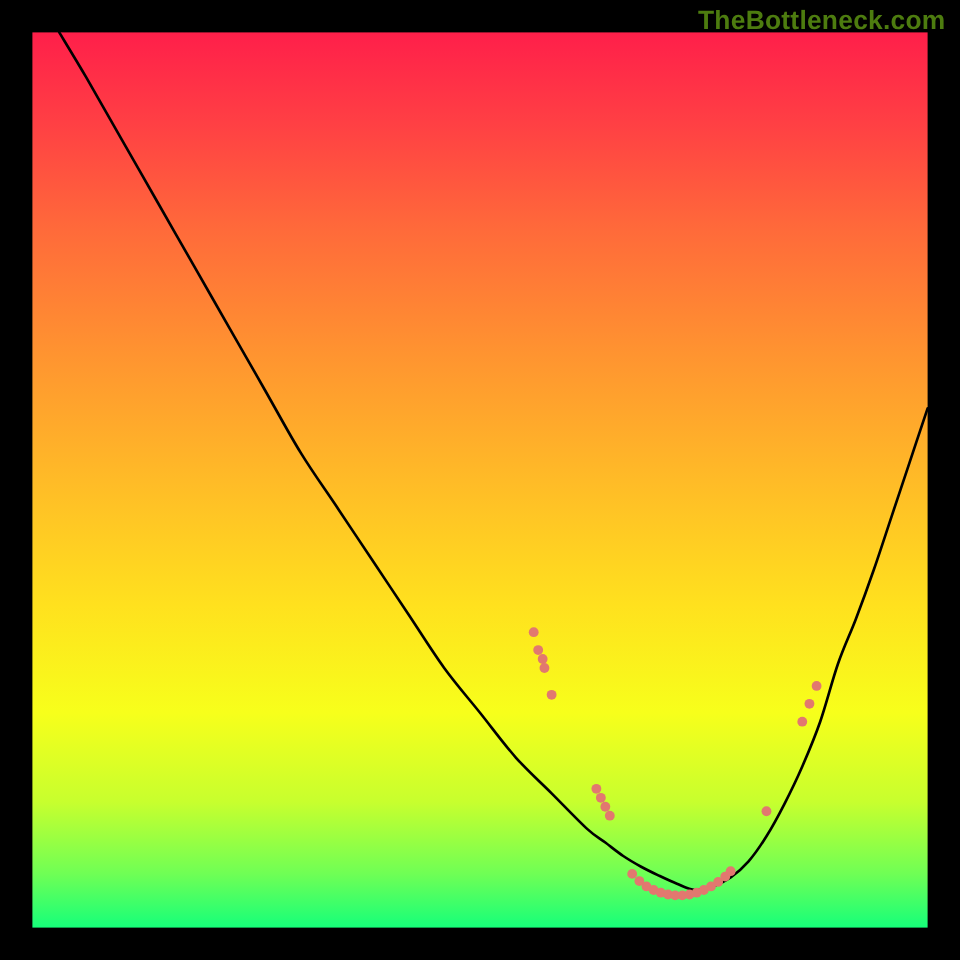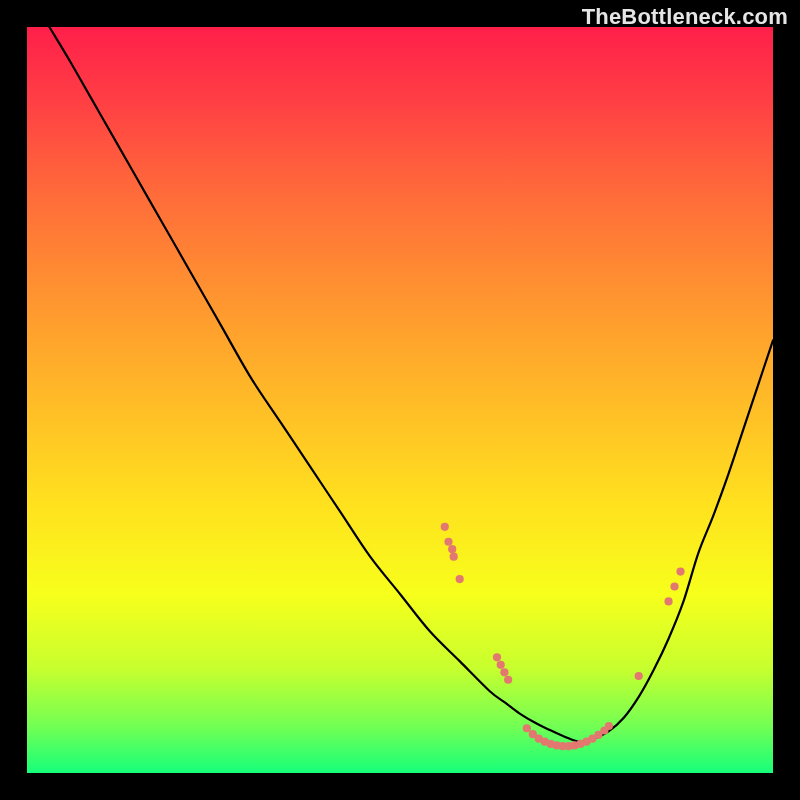--- a/index.html
+++ b/index.html
@@ -10,21 +10,21 @@
     height: 800px;
     background: #000;
   }
   .watermark {
     position: absolute;
     top: 4px;
     right: 12px;
     font-family: Arial, Helvetica, sans-serif;
     font-size: 22px;
     font-weight: 600;
-    color: #e5e5e5;
+    color: #4d7c0f;
     letter-spacing: 0.2px;
     z-index: 10;
   }
   .plot-area {
     position: absolute;
     left: 27px;
     top: 27px;
     width: 746px;
     height: 746px;
     background: linear-gradient(to bottom,

